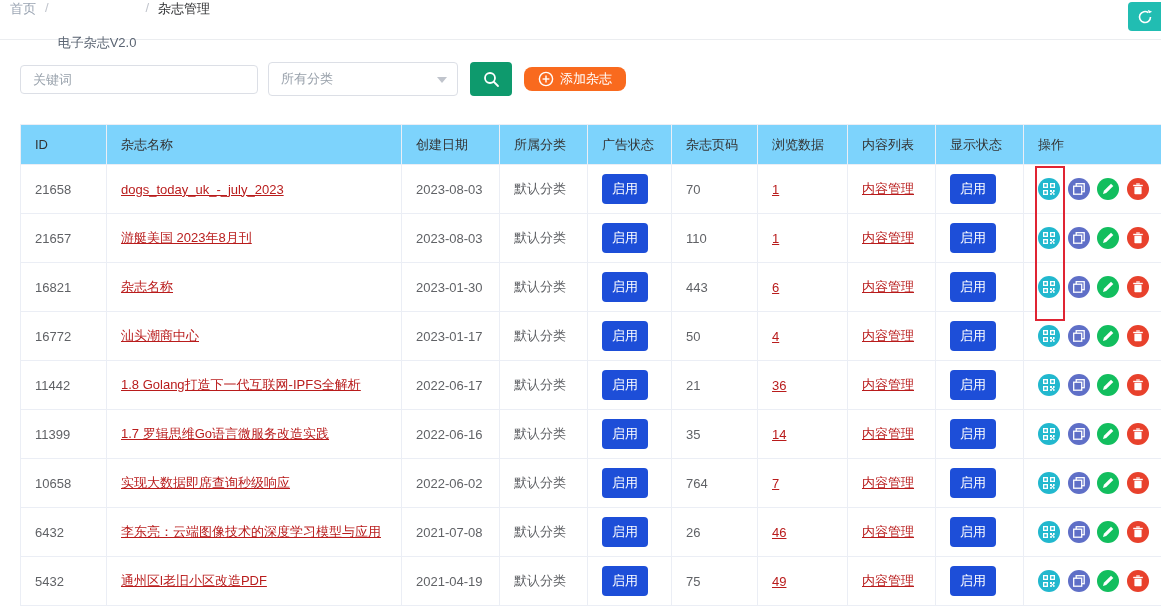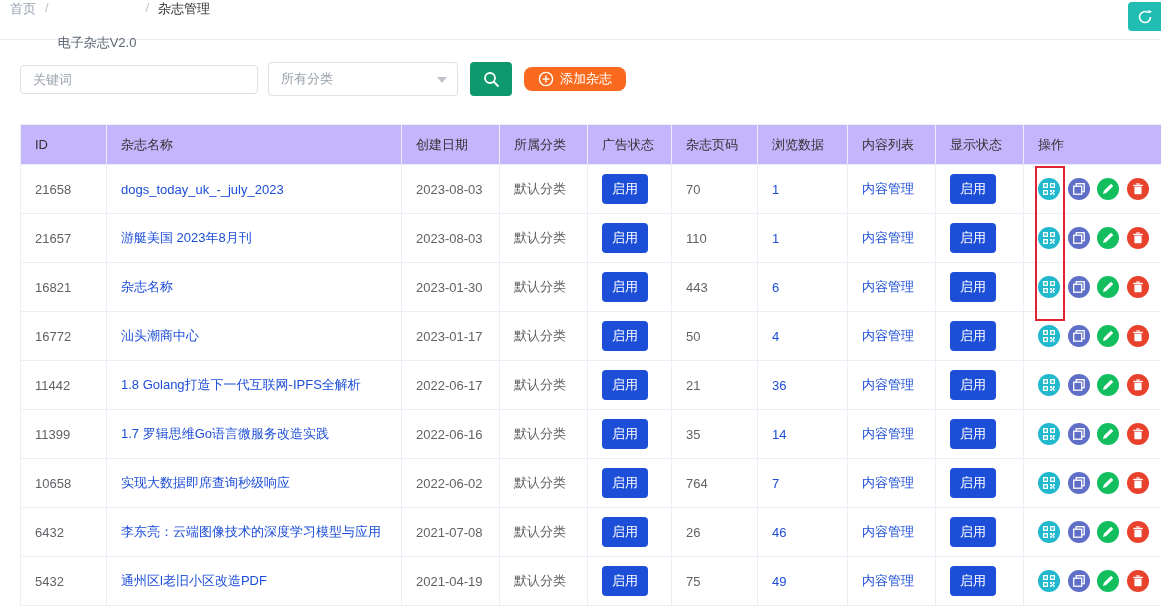--- a/index.html
+++ b/index.html
@@ -39,23 +39,23 @@
     display: flex; align-items: center; gap: 6px; cursor: pointer;
     font-family: inherit; }
 
   
   .table-wrap { margin: 28px 0 0 20px; }
   table { border-collapse: collapse; table-layout: fixed; width: 1141px;
     font-size: 13px; border-top: 1px solid #ebeef5; border-left: 1px solid #ebeef5; }
   th, td { border-bottom: 1px solid #ebeef5; border-right: 1px solid #ebeef5;
     padding: 0 14px; text-align: left; overflow: hidden; white-space: nowrap; }
   th:last-child, td:last-child { border-right: none; }
-  th { height: 40px; background: #c4b5fd; color: #333; font-weight: 400; }
+  th { height: 40px; background: #7dd3fc; color: #333; font-weight: 400; }
   td { height: 49px; color: #606266; }
-  a.link { color: #1d4ed8; cursor: pointer; }
+  a.link { color: #b91c1c; text-decoration: underline; cursor: pointer; }
   .btn-enable { width: 46px; height: 30px; background: #1d4ed8; color: #fff;
     border: none; border-radius: 4px; font-size: 13px; cursor: pointer;
     font-family: inherit; }
   .op { display: inline-flex; width: 22px; height: 22px; border-radius: 50%;
     align-items: center; justify-content: center; margin-right: 4px;
     vertical-align: middle; cursor: pointer; }
   .op-qr   { background: #22b8ce; }
   .op-copy { background: #5f6fc7; }
   .op-edit { background: #12be5e; }
   .op-del  { background: #e8412c; }

